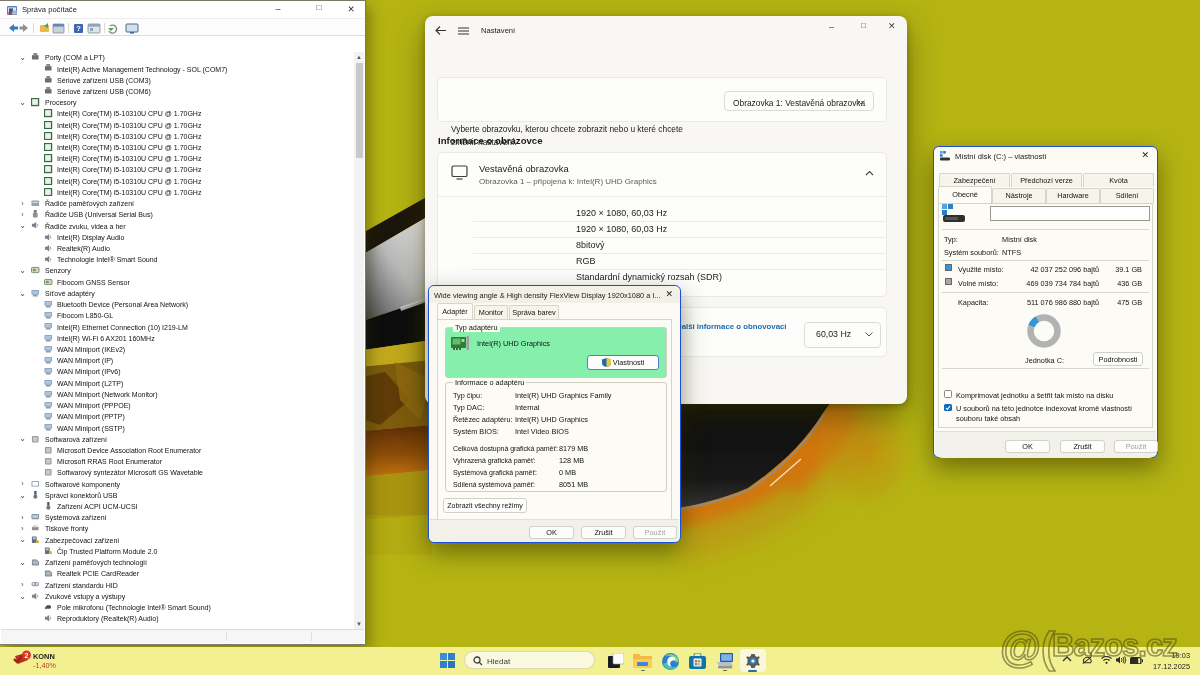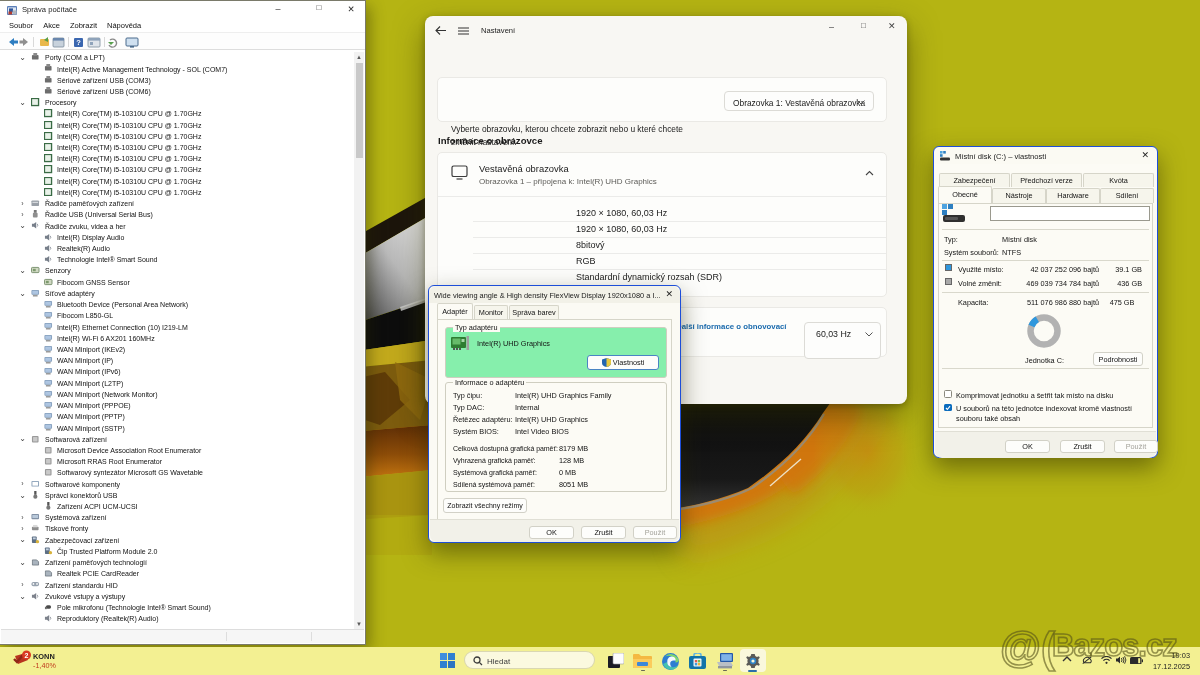--- a/index.html
+++ b/index.html
@@ -120,26 +120,20 @@
         <rect x="1" y="2.4" width="8" height="6.4" fill="#dfe8f4"></rect>
         <rect x="2" y="3.4" width="4" height="4" fill="#32589b"></rect>
         <rect x="5.6" y="5.4" width="4" height="4.2" fill="#b0b6bf"></rect>
         <rect x="1.5" y="6.5" width="3.5" height="3" fill="#b23b2e"></rect>
       </svg>
   <span class="abs" style="left:22px;top:4.2px;font-size:7.6px;color:#222;">Správa počítače</span>
   <span class="capbtn" style="left:271px;top:3px;width:14px;font-size:9px;">–</span>
   <span class="capbtn" style="left:312px;top:2.4px;width:14px;font-size:8px;">□</span>
   <span class="capbtn" style="left:344px;top:2.7px;width:14px;font-size:8.6px;">✕</span>
  </div>
- <div class="menu">
-      <span style="margin-left:9px">Soubor</span>
-      <span>Akce</span>
-      <span>Zobrazit</span>
-      <span>Nápověda</span>
-    </div>
  <div class="toolbar">
   <svg class="abs" style="left:4px;top:3px" width="140" height="12" viewBox="0 0 140 12">
    <path d="M10 2 L5 6 L10 10 L10 7.5 L14 7.5 L14 4.5 L10 4.5 Z" fill="#2d7dc1"></path>
    <path d="M19 2 L24 6 L19 10 L19 7.5 L15.5 7.5 L15.5 4.5 L19 4.5 Z" fill="#8f8f8f"></path>
    <rect x="29" y="1" width="1" height="10" fill="#d9d9d9"></rect>
    <rect x="36" y="3" width="9" height="7" rx="1" fill="#e9b84c"></rect>
         <path d="M40 4 L44 1 L44 6" fill="#5a9e48"></path>
    <rect x="49" y="2" width="11" height="9" rx="1" fill="#c8d2dc" stroke="#7a8a9a" stroke-width=".8"></rect>
         <rect x="49" y="2" width="11" height="2.6" fill="#6a87ad"></rect>
    <rect x="64" y="1" width="1" height="10" fill="#d9d9d9"></rect>
@@ -585,21 +579,21 @@
         <div>RGB</div>
         <div>Standardní dynamický rozsah (SDR)</div>
    </div>
    <div class="hairline" style="left:35px;right:0;top:68px;"></div>
    <div class="hairline" style="left:35px;right:0;top:84px;"></div>
    <div class="hairline" style="left:35px;right:0;top:100px;"></div>
    <div class="hairline" style="left:35px;right:0;top:116px;"></div>
  </div>
  <div class="card" style="top:291px;height:50px;">
    <span class="abs" style="left:238px;top:14px;font-size:7.8px;font-weight:600;color:#1a6aad;white-space:nowrap;">Další informace o obnovovací</span>
-   <div class="drop" style="left:366px;top:14px;width:77px;height:37px;padding-left:16px;">
+   <div class="drop" style="left:366px;top:14px;width:77px;height:26px;padding-left:16px;">
      <span class="abs" style="left:11px;top:5.5px;">60,03 Hz</span>
      <svg class="abs" style="right:7px;top:9px" width="8" height="5" viewBox="0 0 8 5">
           <path d="M0.5 0.5 L4 4 L7.5 0.5" stroke="#555" stroke-width="1" fill="none"></path>
         </svg>
    </div>
  </div>
 </div>
 
 <div id="adapter" class="dlg abs" style="left:428px;top:285px;width:253px;height:258px;">
  <div class="dtitle"></div>
@@ -670,27 +664,27 @@
  <div class="abs" style="left:56px;top:59px;width:160px;height:15px;background:#fff;border:1px solid #9a998e;"></div>
  <div class="hairline" style="left:8px;right:8px;top:82px;background:#d9d8cc;"></div>
  <div class="abs" style="left:10px;top:86px;line-height:13px;">Typ:<br>Systém souborů:</div>
  <div class="abs" style="left:68px;top:86px;line-height:13px;">Místní disk<br>NTFS</div>
  <div class="hairline" style="left:8px;right:8px;top:113px;background:#d9d8cc;"></div>
  <div class="abs" style="left:11px;top:117px;width:7px;height:7px;background:#2f97dd;border:1px solid #666;"></div>
  <div class="abs" style="left:24px;top:117.5px;">Využité místo:</div>
  <div class="abs" style="left:80px;top:117.5px;width:85px;text-align:right;">42 037 252 096 bajtů</div>
  <div class="abs" style="left:168px;top:117.5px;width:40px;text-align:right;">39.1 GB</div>
  <div class="abs" style="left:11px;top:131px;width:7px;height:7px;background:#a8a8a8;border:1px solid #666;"></div>
- <div class="abs" style="left:24px;top:131.5px;">Volné změnit:</div>
+ <div class="abs" style="left:24px;top:131.5px;">Volné místo:</div>
  <div class="abs" style="left:80px;top:131.5px;width:85px;text-align:right;">469 039 734 784 bajtů</div>
  <div class="abs" style="left:168px;top:131.5px;width:40px;text-align:right;">436 GB</div>
  <div class="hairline" style="left:8px;right:8px;top:145px;background:#d9d8cc;"></div>
  <div class="abs" style="left:24px;top:151px;">Kapacita:</div>
  <div class="abs" style="left:80px;top:151px;width:85px;text-align:right;">511 076 986 880 bajtů</div>
- <div class="abs" style="left:168px;top:151px;width:40px;text-align:center;">475 GB</div>
+ <div class="abs" style="left:168px;top:151px;width:40px;text-align:right;">475 GB</div>
  <svg class="abs" style="left:93px;top:167px" width="34" height="34" viewBox="0 0 34 34">
    <circle cx="17" cy="17" r="13.5" fill="none" stroke="#b2b2b2" stroke-width="6.5"></circle>
    <circle cx="17" cy="17" r="13.5" fill="none" stroke="#2f97dd" stroke-width="6.5" stroke-dasharray="9 76" transform="rotate(-158 17 17)"></circle>
  </svg>
  <div class="abs" style="left:91px;top:209px;">Jednotka C:</div>
  <div class="btn" style="left:159px;top:205px;width:50px;height:14px;line-height:13px;">Podrobnosti</div>
  <div class="hairline" style="left:8px;right:8px;top:221px;background:#d9d8cc;"></div>
  <div class="abs" style="left:10px;top:243px;width:7.5px;height:7.5px;background:#fff;border:1px solid #8a897e;border-radius:1.5px;"></div>
  <div class="abs" style="left:22px;top:244px;">Komprimovat jednotku a šetřit tak místo na disku</div>
  <div class="abs" style="left:10px;top:256.5px;width:7.5px;height:7.5px;background:#0b6cbd;border-radius:1.5px;"></div>

